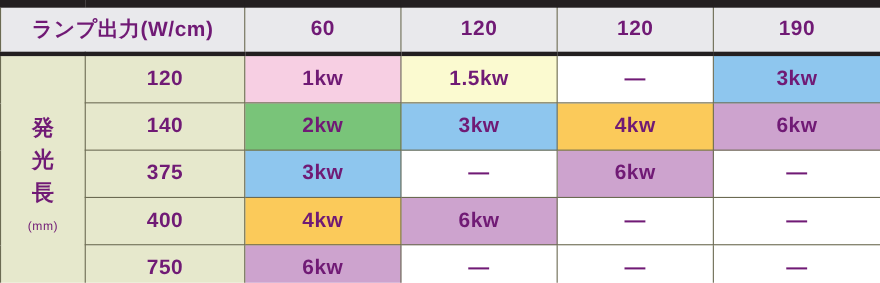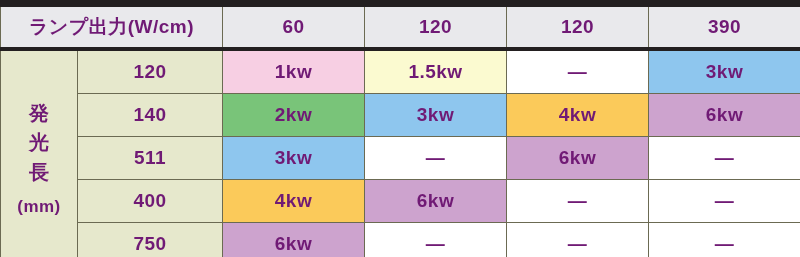--- a/index.html
+++ b/index.html
@@ -82,22 +82,22 @@
   }
   .vert-chars {
     display: block;
     font-size: 20px;
     font-weight: bold;
     line-height: 1.48;
     letter-spacing: 0;
   }
   .vert-unit {
     display: block;
-    font-size: 17px;
-    font-weight: bold;
+    font-size: 11px;
+    font-weight: normal;
     margin-top: 8px;
   }
 
   
   tr.body-row td { height: 42px; }
   td.row-head {
     background: #e6e8cc;
     font-size: 20px;
   }
   td.cell {
@@ -125,21 +125,21 @@
       <col class="c-data">
       <col class="c-data">
       <col class="c-data-last">
     </colgroup>
     <tbody>
       <tr class="header-row">
         <td class="head-title" colspan="2">ランプ出力(W/cm)</td>
         <td class="head-power">60</td>
         <td class="head-power">120</td>
         <td class="head-power">120</td>
-        <td class="head-power">390</td>
+        <td class="head-power">190</td>
       </tr>
 
       <tr class="body-row">
         <td class="vert-label" rowspan="5">
           <span class="vert-label-inner">
             <span class="vert-chars">発</span>
             <span class="vert-chars">光</span>
             <span class="vert-chars">長</span>
             <span class="vert-unit">(mm)</span>
           </span>
@@ -153,21 +153,21 @@
 
       <tr class="body-row">
         <td class="row-head">140</td>
         <td class="cell fill-green">2kw</td>
         <td class="cell fill-blue">3kw</td>
         <td class="cell fill-orange">4kw</td>
         <td class="cell fill-purple">6kw</td>
       </tr>
 
       <tr class="body-row">
-        <td class="row-head">511</td>
+        <td class="row-head">375</td>
         <td class="cell fill-blue">3kw</td>
         <td class="cell fill-white">—</td>
         <td class="cell fill-purple">6kw</td>
         <td class="cell fill-white">—</td>
       </tr>
 
       <tr class="body-row">
         <td class="row-head">400</td>
         <td class="cell fill-orange">4kw</td>
         <td class="cell fill-purple">6kw</td>

